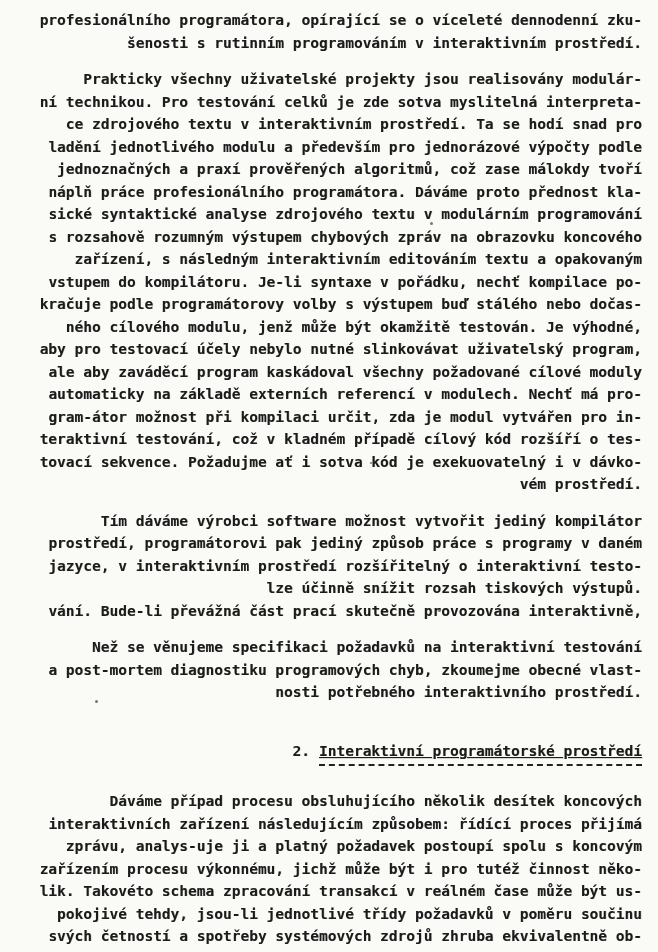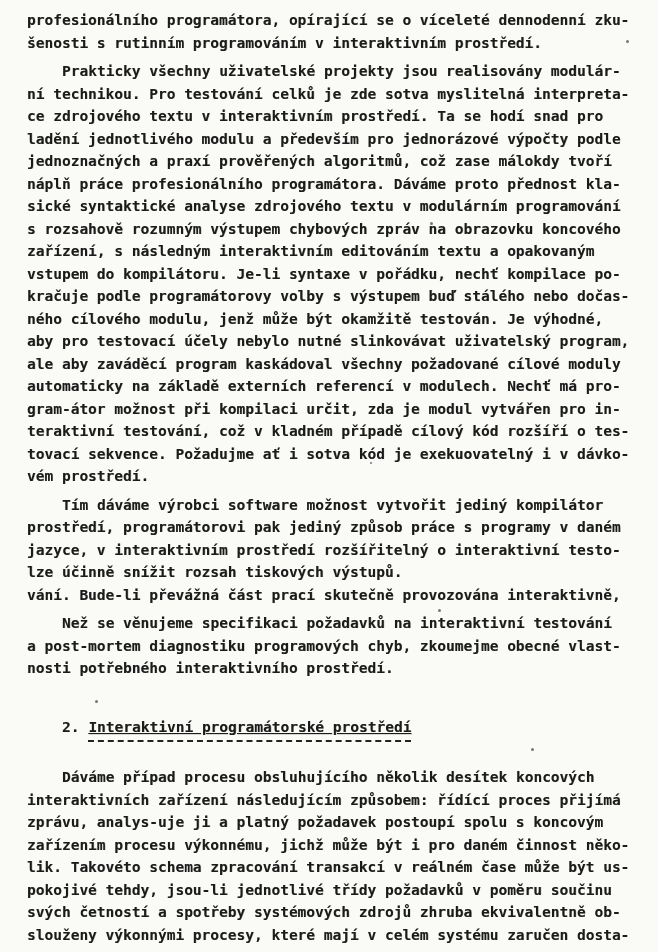--- a/index.html
+++ b/index.html
@@ -14,27 +14,28 @@
     position: relative;
     box-sizing: border-box;
     width: 658px;
     height: 952px;
     padding: 9px 16px 0 27px;
     font-family: "DejaVu Sans Mono", "Liberation Mono", monospace;
     font-weight: 700;
     font-size: 14.5px;
     line-height: 22.5px;
     color: #1b1b1b;
+    text-align: right;
   }
   .line {
     white-space: pre;
     text-shadow: 0.4px 0.4px 0 rgba(25,25,25,0.35);
   }
   .para { margin: 0; }
-  .block-gap { margin-top: 6px; }
+  .block-gap { margin-top: 14px; }
   .indent .line:first-child { padding-left: 35px; }
   .heading {
     margin-top: 14px;
     margin-bottom: 2px;
     white-space: pre;
     text-shadow: 0.4px 0.4px 0 rgba(25,25,25,0.4);
   }
   .heading-number { margin-right: 9px; }
   .heading-title {
     display: inline-block;
@@ -96,21 +97,21 @@
   </div>
 
   <div class="heading">
     <span class="heading-number">2.</span><span class="heading-title">Interaktivní programátorské prostředí</span>
   </div>
 
   <div class="para indent">
     <div class="line">Dáváme případ procesu obsluhujícího několik desítek koncových</div>
     <div class="line">interaktivních zařízení následujícím způsobem: řídící proces přijímá</div>
     <div class="line">zprávu, analys-uje ji a platný požadavek postoupí spolu s koncovým</div>
-    <div class="line">zařízením procesu výkonnému, jichž může být i pro daném činnost něko-</div>
+    <div class="line">zařízením procesu výkonnému, jichž může být i pro tutéž činnost něko-</div>
     <div class="line">lik. Takovéto schema zpracování transakcí v reálném čase může být us-</div>
     <div class="line">pokojivé tehdy, jsou-li jednotlivé třídy požadavků v poměru součinu</div>
     <div class="line">svých četností a spotřeby systémových zdrojů zhruba ekvivalentně ob-</div>
     <div class="line">slouženy výkonnými procesy, které mají v celém systému zaručen dosta-</div>
 
   </div>
 
   <div class="speck" style="left:626px; top:40px; width:3px; height:3px;"></div>
   <div class="speck" style="left:430px; top:222px; width:3px; height:3px;"></div>
   <div class="speck" style="left:438px; top:609px; width:3px; height:3px;"></div>

